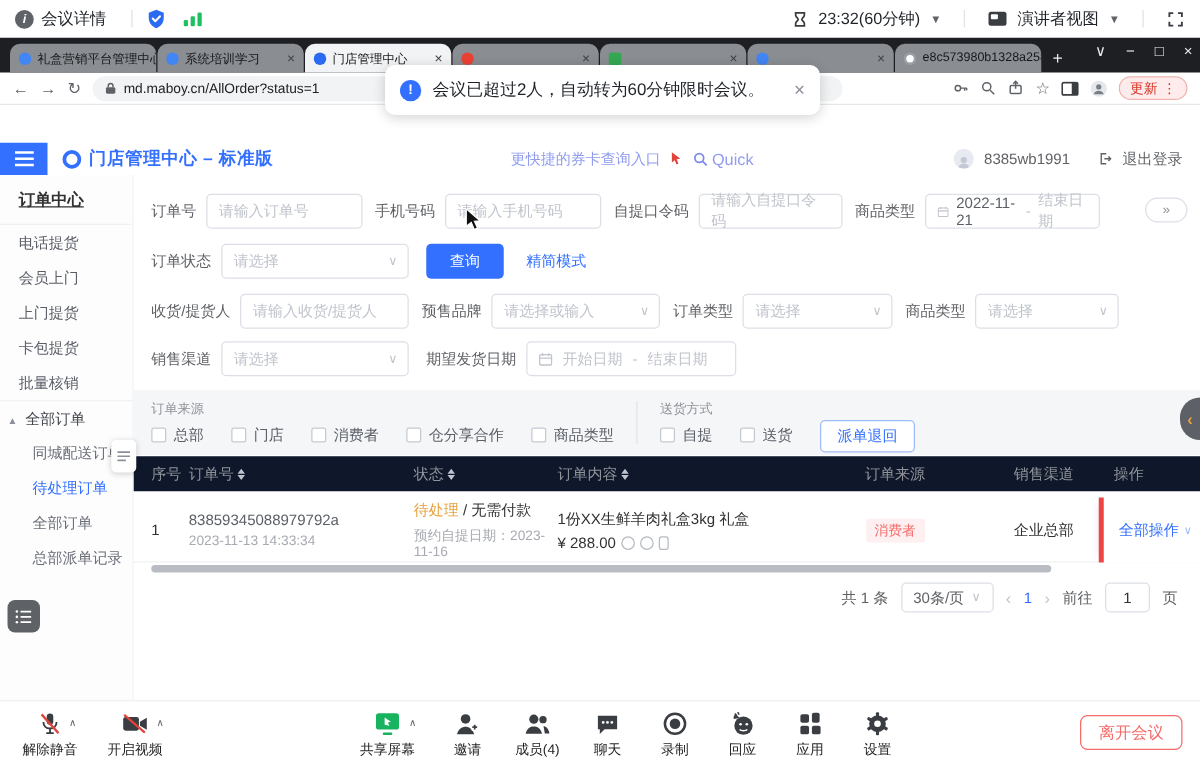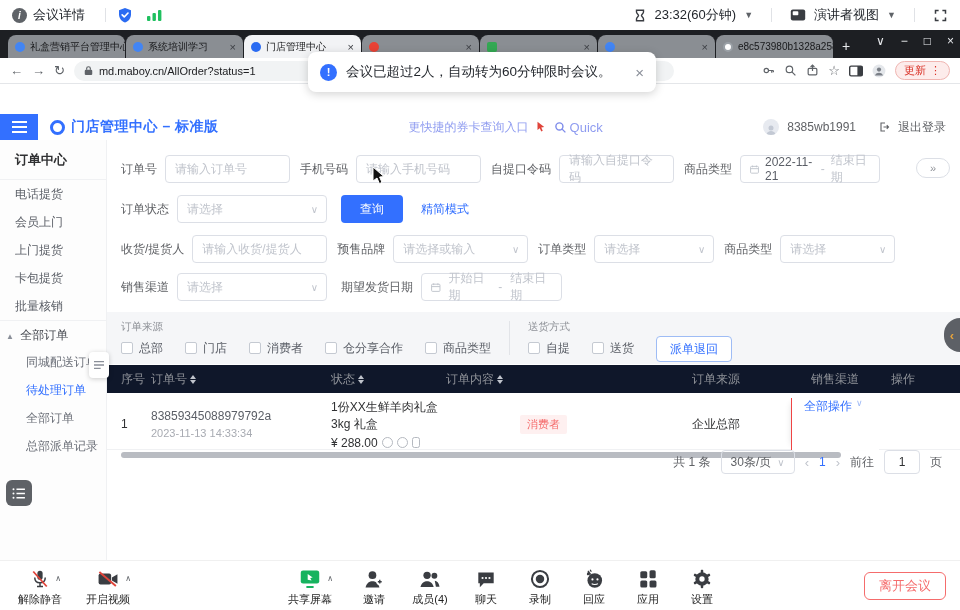--- a/index.html
+++ b/index.html
@@ -41,21 +41,21 @@
   .burger { width:38px; height:26px; background:#3370ff; display:flex; flex-direction:column; justify-content:center; align-items:center; gap:3px; }
   .burger i { display:block; width:15px; height:2px; background:#fff; }
   .logo-ring { width:15px; height:15px; border:3px solid #3370ff; border-radius:50%; margin:0 6px 0 12px; }
   .app-title { color:#3370ff; font-size:14px; font-weight:bold; letter-spacing:.5px; }
   .promo { margin-left:190px; color:#8f9cf0; font-size:12px; display:flex; align-items:center; gap:6px; }
   .quick { color:#8f9cf0; font-size:13px; display:flex; align-items:center; gap:3px; margin-left:8px; }
   .hdr-right { margin-left:auto; display:flex; align-items:center; gap:8px; padding-right:14px; color:#606266; font-size:12px; }
   .avatar { width:16px; height:16px; border-radius:50%; background:#e7eaf0; display:flex; align-items:flex-end; justify-content:center; overflow:hidden; }
 
   .sidebar { position:absolute; top:26px; left:0; width:107px; bottom:0; background:#fdfdfd; border-right:1px solid #f0f1f3; font-size:12px; color:#5a5e66; }
-  .sb-section { height:40px; line-height:40px; padding-left:15px; font-weight:bold; color:#303133; font-size:13px; border-bottom:1px solid #f0f1f3; }
+  .sb-section { height:40px; line-height:40px; padding-left:15px; font-weight:bold; color:#303133; font-size:13px; border-bottom:1px solid #f0f1f3;text-decoration:underline; }
   .sb-item { height:28px; line-height:28px; padding-left:15px; }
   .sb-group { height:28px; line-height:28px; padding-left:6px; border-top:1px solid #f0f1f3; color:#43464d; }
   .sb-group .tri { font-size:8px; color:#8a8f99; margin-right:3px; }
   .sb-child { height:28px; line-height:28px; padding-left:26px; color:#6b6f78; }
   .sb-child.active { color:#3370ff; }
 
   .main { position:absolute; top:26px; left:107px; width:853px; bottom:0; background:#fff; }
   .frow { position:absolute; left:14px; display:flex; align-items:center; }
   .flabel { color:#606266; margin-right:8px; white-space:nowrap; }
   .fbox { height:28px; border:1px solid #dcdfe6; border-radius:4px; background:#fff; display:flex; align-items:center; padding:0 9px; color:#c0c4cc; position:relative; }
@@ -80,23 +80,23 @@
   .sort b { width:0; height:0; border-left:3.5px solid transparent; border-right:3.5px solid transparent; }
   .sort .up { border-bottom:4px solid #c0c4cc; }
   .sort .dn { border-top:4px solid #c0c4cc; }
   .trow { position:absolute; left:0; right:0; top:258px; height:52px; border-bottom:1px solid #f0f1f3; }
   .cell-sub { color:#a8abb2; font-size:11px; margin-top:4px; }
   .st-orange { color:#e6a23c; }
   .price { font-weight:normal; color:#303133; display:flex; align-items:center; gap:4px; margin-top:3px; }
   .mini-ic { width:11px; height:11px; border:1px solid #b5b9c0; border-radius:50%; display:inline-block; }
   .mini-ic.phone { border-radius:2.5px; width:8px; }
   .badge-red { display:inline-block; background:#fef0f0; color:#f56c6c; font-size:11px; padding:2px 7px; border-radius:2px; }
-  .opcol { height:52px; display:flex; border-left:1px solid #ef4444; box-shadow:-5px 0 6px -5px rgba(0,0,0,.12); padding-left:12px; color:#3370ff; gap:4px; background:#fff; }
+  .opcol { height:52px; display:flex; align-items:center; border-left:4px solid #ef4444; box-shadow:-5px 0 6px -5px rgba(0,0,0,.12); padding-left:12px; color:#3370ff; gap:4px; background:#fff; }
   .hscroll { position:absolute; left:14px; top:312px; width:720px; height:6px; border-radius:3px; background:#b9bcc2; }
-  .pager { position:absolute; right:18px; top:310px; display:flex; align-items:center; gap:10px; color:#606266; }
+  .pager { position:absolute; right:18px; top:326px; display:flex; align-items:center; gap:10px; color:#606266; }
   .psize { width:74px; height:24px; border:1px solid #dcdfe6; border-radius:4px; display:flex; align-items:center; justify-content:center; gap:6px; color:#606266; }
   .parrow { color:#c0c4cc; font-size:13px; }
   .pcur { color:#3370ff; }
   .goto-box { width:36px; height:24px; border:1px solid #dcdfe6; border-radius:4px; display:flex; align-items:center; justify-content:center; color:#303133; }
 
   .side-handle { position:absolute; left:89px; top:238px; width:20px; height:26px; background:#fff; border-radius:4px; box-shadow:0 1px 5px rgba(0,0,0,.2); display:flex; align-items:center; justify-content:center; z-index:8; }
   .list-float { position:absolute; left:6px; top:366px; width:26px; height:26px; background:rgba(72,75,81,.88); border-radius:6px; display:flex; align-items:center; justify-content:center; z-index:8; }
   .edge-toggle { position:absolute; right:0; top:204px; width:16px; height:34px; background:#5d6066; border-radius:17px 0 0 17px; color:#e6a23c; display:flex; align-items:center; justify-content:center; font-weight:bold; font-size:13px; z-index:8; }
 
   
@@ -370,21 +370,21 @@
           </div>
       </div>
 
       <div class="frow" style="top:133px">
         <span class="flabel">销售渠道</span>
         <div class="fbox fsel" style="width:150px">
             <span>请选择</span>
           </div>
         <span class="gap" style="width:14px"></span>
         <span class="flabel">期望发货日期</span>
-        <div class="fbox" style="width:141px;gap:8px">
+        <div class="fbox" style="width:168px;gap:8px">
           <svg width="11" height="11" viewBox="0 0 16 16">
               <rect x="1" y="2.5" width="14" height="12" rx="1.5" fill="none" stroke="#c0c4cc" stroke-width="1.6"></rect>
               <path d="M1 6.5h14 M4.5 1v3 M11.5 1v3" stroke="#c0c4cc" stroke-width="1.6"></path>
             </svg>
           <span>开始日期</span>
           <span>-</span>
           <span>结束日期</span>
         </div>
       </div>
 
@@ -467,20 +467,24 @@
           </span>
       </div>
 
       <div class="trow tgrid">
         <span>1</span>
         <span>
           <div style="color:#5a5e66">83859345088979792a</div>
           <div class="cell-sub">2023-11-13 14:33:34</div>
         </span>
         <span>
+          <div><span class="st-orange">待处理</span> <span>/ 无需付款</span></div>
+          <div class="cell-sub">预约自提日期：2023-11-16</div>
+        </span>
+        <span>
           <div>1份XX生鲜羊肉礼盒3kg 礼盒</div>
           <div class="price">
             <span>¥ 288.00</span>
             <span class="mini-ic"></span>
             <span class="mini-ic"></span>
             <span class="mini-ic phone"></span>
           </div>
         </span>
         <span style="text-align:center"><span class="badge-red">消费者</span></span>
         <span style="text-align:center">企业总部</span>

